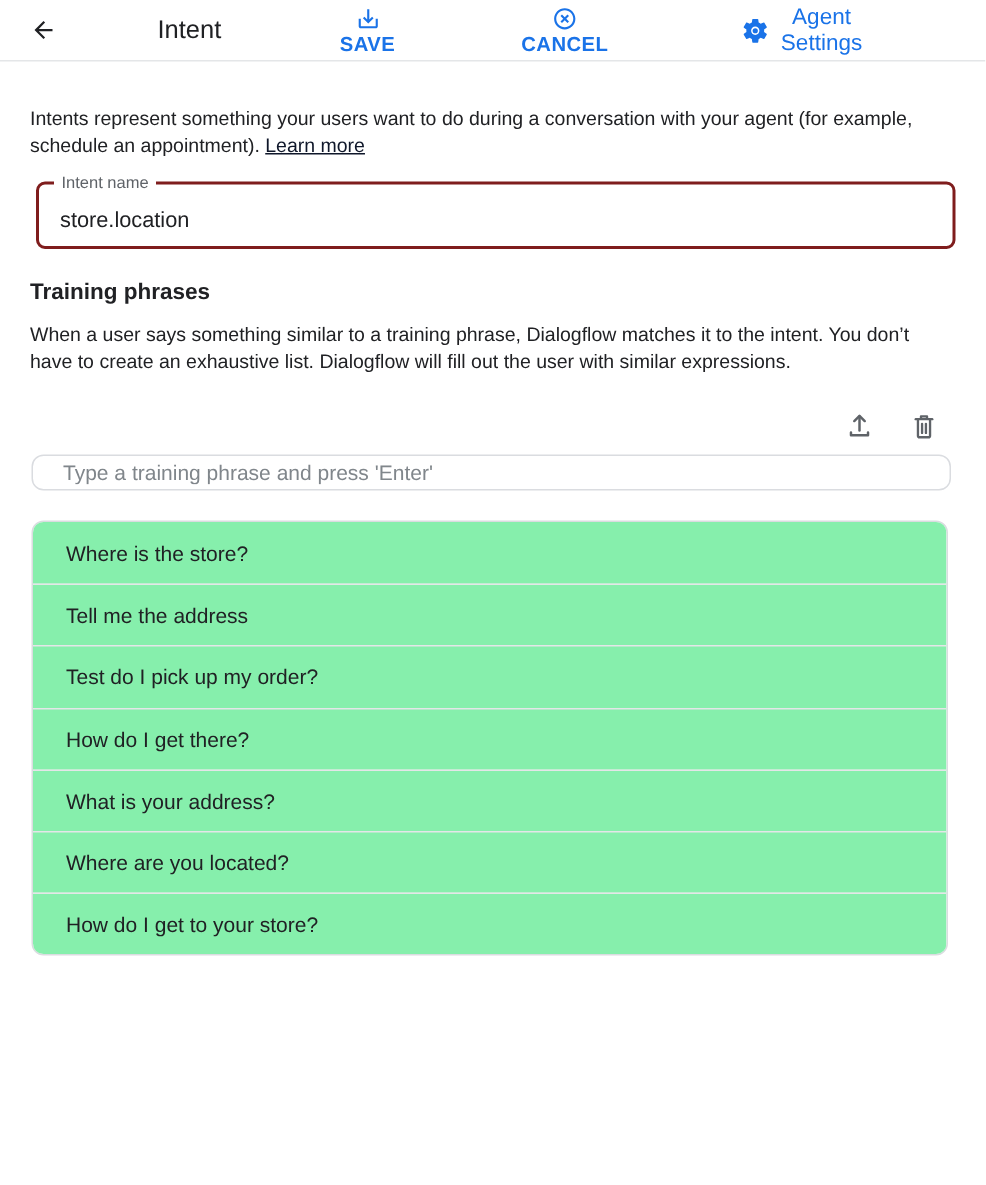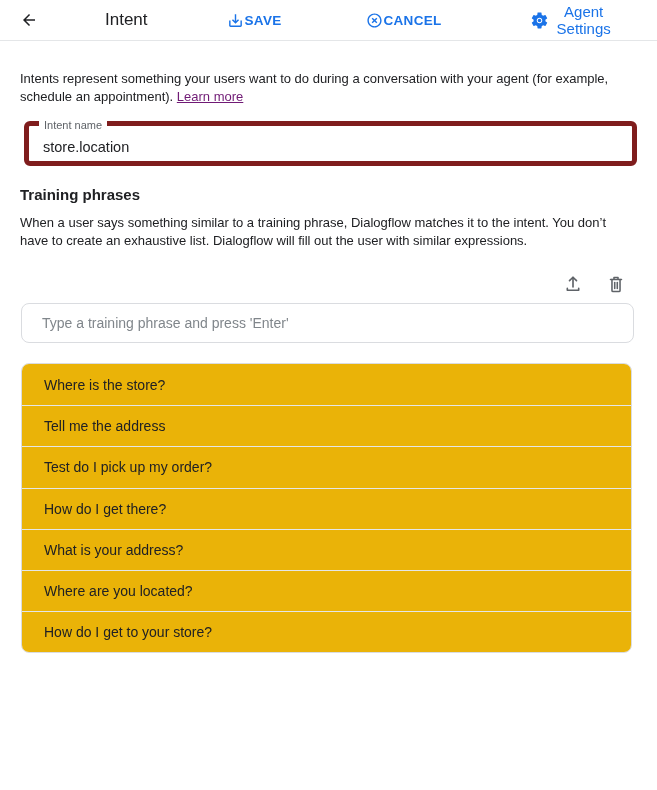--- a/index.html
+++ b/index.html
@@ -31,20 +31,21 @@
   }
   .hdr-action {
     display:flex; align-items:center;
     background:none; border:none; cursor:pointer;
     color:#1a73e8;
     font-family:"Liberation Sans", sans-serif;
     font-size:13.5px;
     font-weight:700;
     letter-spacing:.3px;
     gap:1px;
+    flex-direction:column;
   }
   .hdr-action.save { margin-left:35px; }
   .hdr-action.cancel { margin-left:40px; }
   .spacer { flex:1; }
   .hdr-link {
     display:flex; align-items:center;
     background:none; border:none; cursor:pointer;
     color:#1a73e8;
     font-family:"Liberation Sans", sans-serif;
     font-size:15px;
@@ -55,31 +56,31 @@
 
   
   .intro {
     margin:29px 20px 0 20px;
     max-width:622px;
     font-size:13px;
     line-height:18px;
     color:#202124;
   }
   .intro a {
-    color:#701a75;
+    color:#0f172a;
     cursor:pointer;
     margin-top:31px;
   }
 
   
   .name-field {
     position:relative;
     margin:15px 20px 0 24px;
     height:45px;
-    border:5px solid #7f1d1d;
+    border:2px solid #7f1d1d;
     border-radius:6px;
   }
   .name-field .float-label {
     position:absolute;
     top:-7px; left:10px;
     background:#fff;
     padding:0 5px;
     font-size:11px;
     color:#5f6368;
   }
@@ -115,21 +116,21 @@
     gap:21px;
     margin:23px 30px 0 0;
     height:22px;
   }
   .tp-actions .icon-btn svg { display:block; }
 
   .tp-input {
     display:block;
     margin:8px 23px 0 21px;
     width:613px;
-    height:40px;
+    height:24px;
     border:1px solid #dadce0;
     border-radius:8px;
     padding:0 20px;
     font-family:"Liberation Sans", sans-serif;
     font-size:14px;
     color:#202124;
     outline:none;
   }
   .tp-input::placeholder { color:#80868b; opacity:1; }
 
@@ -142,21 +143,21 @@
     background:#fff;
   }
   .phrase-row {
     height:41.2px;
     display:flex;
     align-items:center;
     padding:0 22px;
     font-size:14px;
     color:#202124;
     cursor:pointer;
-    background:#eab308;
+    background:#86efac;
   }
   .phrase-row + .phrase-row { border-top:1px solid #e4e6e8; }
 </style>
 </head>
 <body>
 
 <div class="header">
   <button class="icon-btn">
     <span style="display:flex;">
       <svg width="18" height="18" viewBox="0 0 24 24" fill="#202124">

